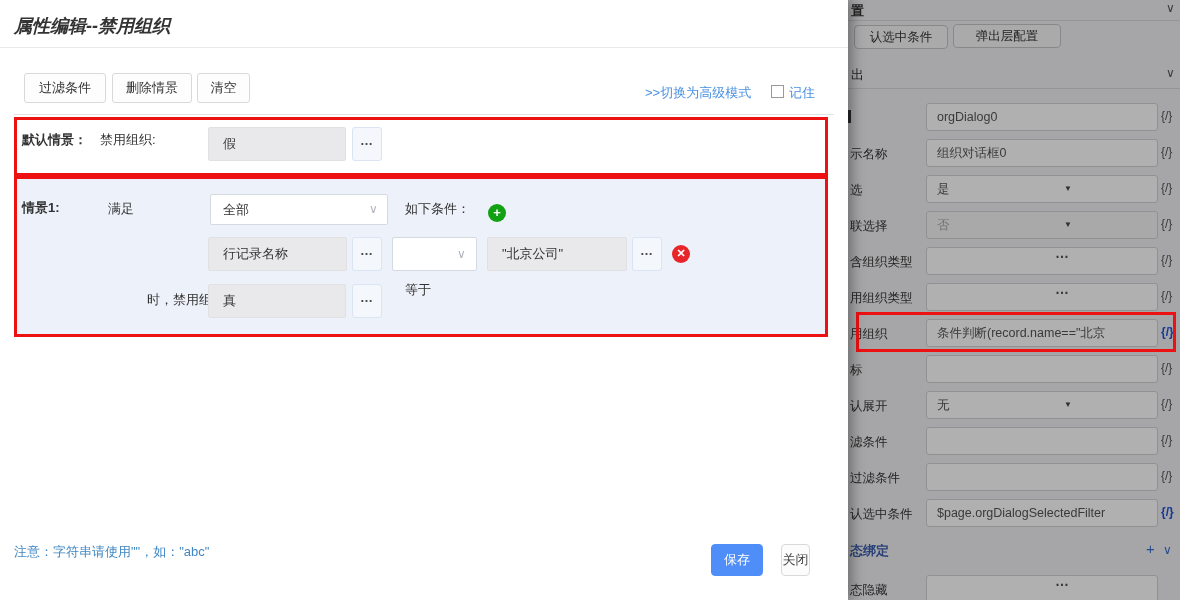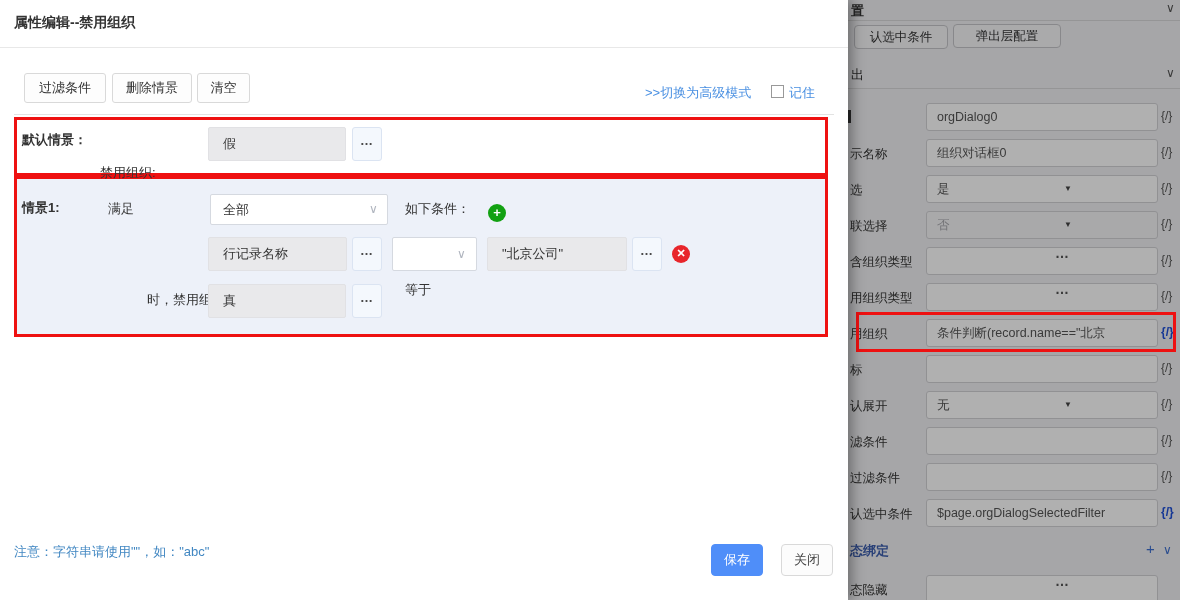--- a/index.html
+++ b/index.html
@@ -36,21 +36,21 @@
   .overlay { position:absolute; left:848px; top:0; width:332px; height:600px;
              background:rgba(0,0,0,0.31); z-index:50; }
 
   
   .red-right { position:absolute; left:856px; top:312px; width:320px; height:40px;
                border:3px solid #ee1111; z-index:60; }
 
   
   .dialog { position:absolute; left:0; top:0; width:848px; height:600px; background:#ffffff; z-index:100;
             box-shadow:4px 0 12px rgba(0,0,0,0.35); }
-  .d-title { position:absolute; left:14px; top:14px; font-size:14px; font-weight:bold; color:#333; }
+  .d-title { position:absolute; left:14px; top:14px; font-size:18px; font-weight:bold; color:#333;font-style:italic; }
   .d-hdrline { position:absolute; left:0; top:47px; width:848px; border-top:1px solid #e8e8e8; }
   .d-btn { position:absolute; top:73px; height:30px; background:#fdfdfd; border:1px solid #d9d9d9; border-radius:3px;
            font-size:13px; color:#333; text-align:center; line-height:28px; }
   .d-link { position:absolute; top:84px; font-size:13px; color:#4a90e2; }
   .d-checkbox { position:absolute; left:771px; top:85px; width:13px; height:13px; background:#fff; border:1px solid #999; }
   .d-toolline { position:absolute; left:14px; top:114px; width:820px; border-top:1px solid #e3e3e3; }
 
   .redbox1 { position:absolute; left:14px; top:117px; width:814px; height:59px; background:#ffffff; border:3px solid #ee1111; }
   .redbox2 { position:absolute; left:14px; top:176px; width:814px; height:161px; background:#edf1f9; border:3px solid #ee1111; }
 
@@ -64,21 +64,21 @@
   .w-select .sv { position:absolute; left:12px; top:0; font-size:13px; color:#333; white-space:nowrap; }
   .w-select .sc { position:absolute; font-size:12px; color:#b0b5bf; }
   .icon-circle { position:absolute; width:18px; height:18px; border-radius:50%; color:#fff; text-align:center;
                  font-size:13px; font-weight:bold; line-height:17px; }
   .plus-green { background:#12a112; }
   .x-red { background:#e8252b; font-size:11px; }
 
   .d-note { position:absolute; left:14px; top:543px; font-size:13px; color:#4187c2; }
   .save-btn { position:absolute; left:711px; top:544px; width:52px; height:32px; background:#4f8ef9; border:1px solid #4f8ef9;
               border-radius:4px; color:#fff; font-size:13px; text-align:center; line-height:30px; }
-  .close-btn { position:absolute; left:781px; top:544px; width:52px; height:32px; background:#fcfcfc; border:1px solid #d9d9d9;
+  .close-btn { position:absolute; left:781px; top:544px; width:29px; height:32px; background:#fcfcfc; border:1px solid #d9d9d9;
                border-radius:4px; color:#444; font-size:13px; text-align:center; line-height:30px; }
 </style>
 </head>
 <body>
 
 <div class="panel">
   <span class="p-abs p-frag" style="left:3px; top:2px;">置</span>
   <span class="p-abs p-chev" style="left:318px; top:1px;">∨</span>
   <div class="p-topline"></div>
 
@@ -215,21 +215,21 @@
 
   <span class="d-link" style="left:645px;">&gt;&gt;切换为高级模式</span>
   <span class="d-checkbox"></span>
   <span class="d-link" style="left:789px;">记住</span>
   <div class="d-toolline"></div>
 
   <div class="redbox1"></div>
   <div class="redbox2"></div>
 
   <span class="d-lbl b" style="left:22px; top:131px;">默认情景：</span>
-  <span class="d-lbl" style="left:100px; top:131px;margin-top:33px;">禁用组织:</span>
+  <span class="d-lbl" style="left:100px; top:131px;">禁用组织:</span>
   <div class="gray-input" style="left:208px; top:127px; width:138px;">
     <span class="gv">假</span>
   </div>
   <div class="more-btn" style="left:352px; top:127px;">…</div>
 
   <span class="d-lbl b" style="left:22px; top:199px;">情景1:</span>
   <span class="d-lbl" style="left:108px; top:200px;font-family:Liberation Mono, monospace;">满足</span>
   <div class="w-select" style="left:210px; top:194px; width:178px; height:31px;">
     <span class="sv" style="line-height:29px;">全部</span>
     <span class="sc" style="left:158px; top:7px;">∨</span>

